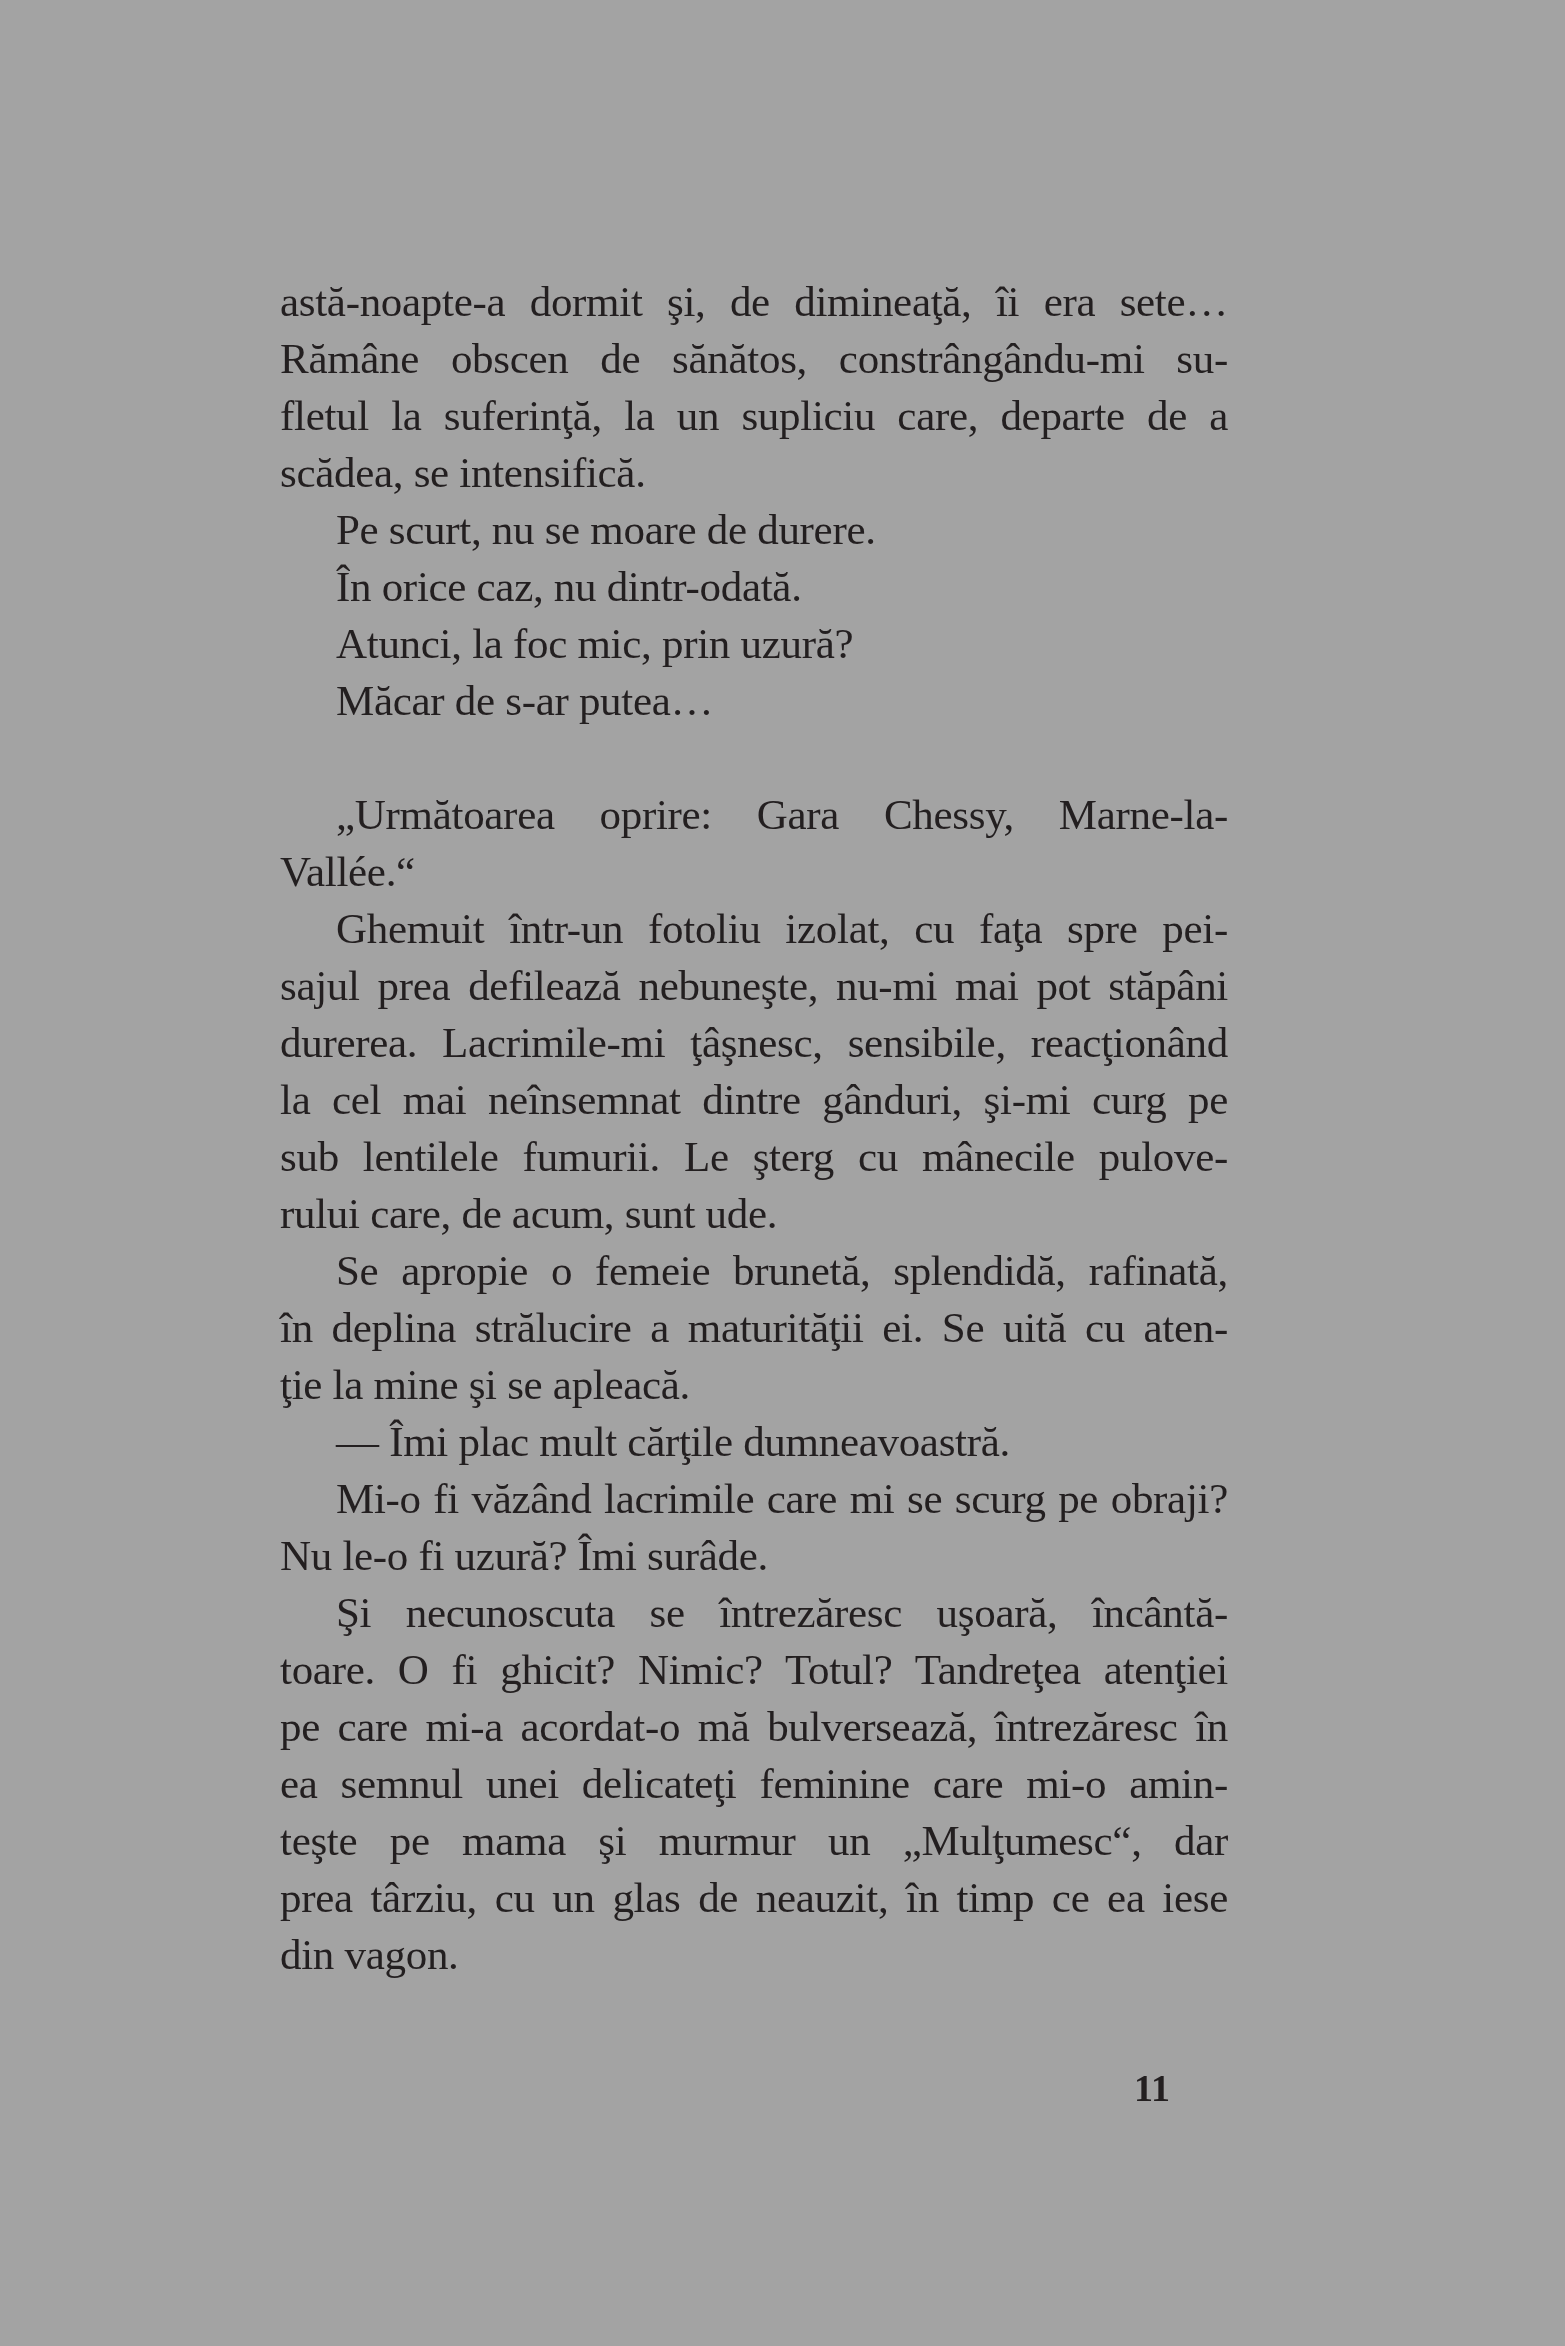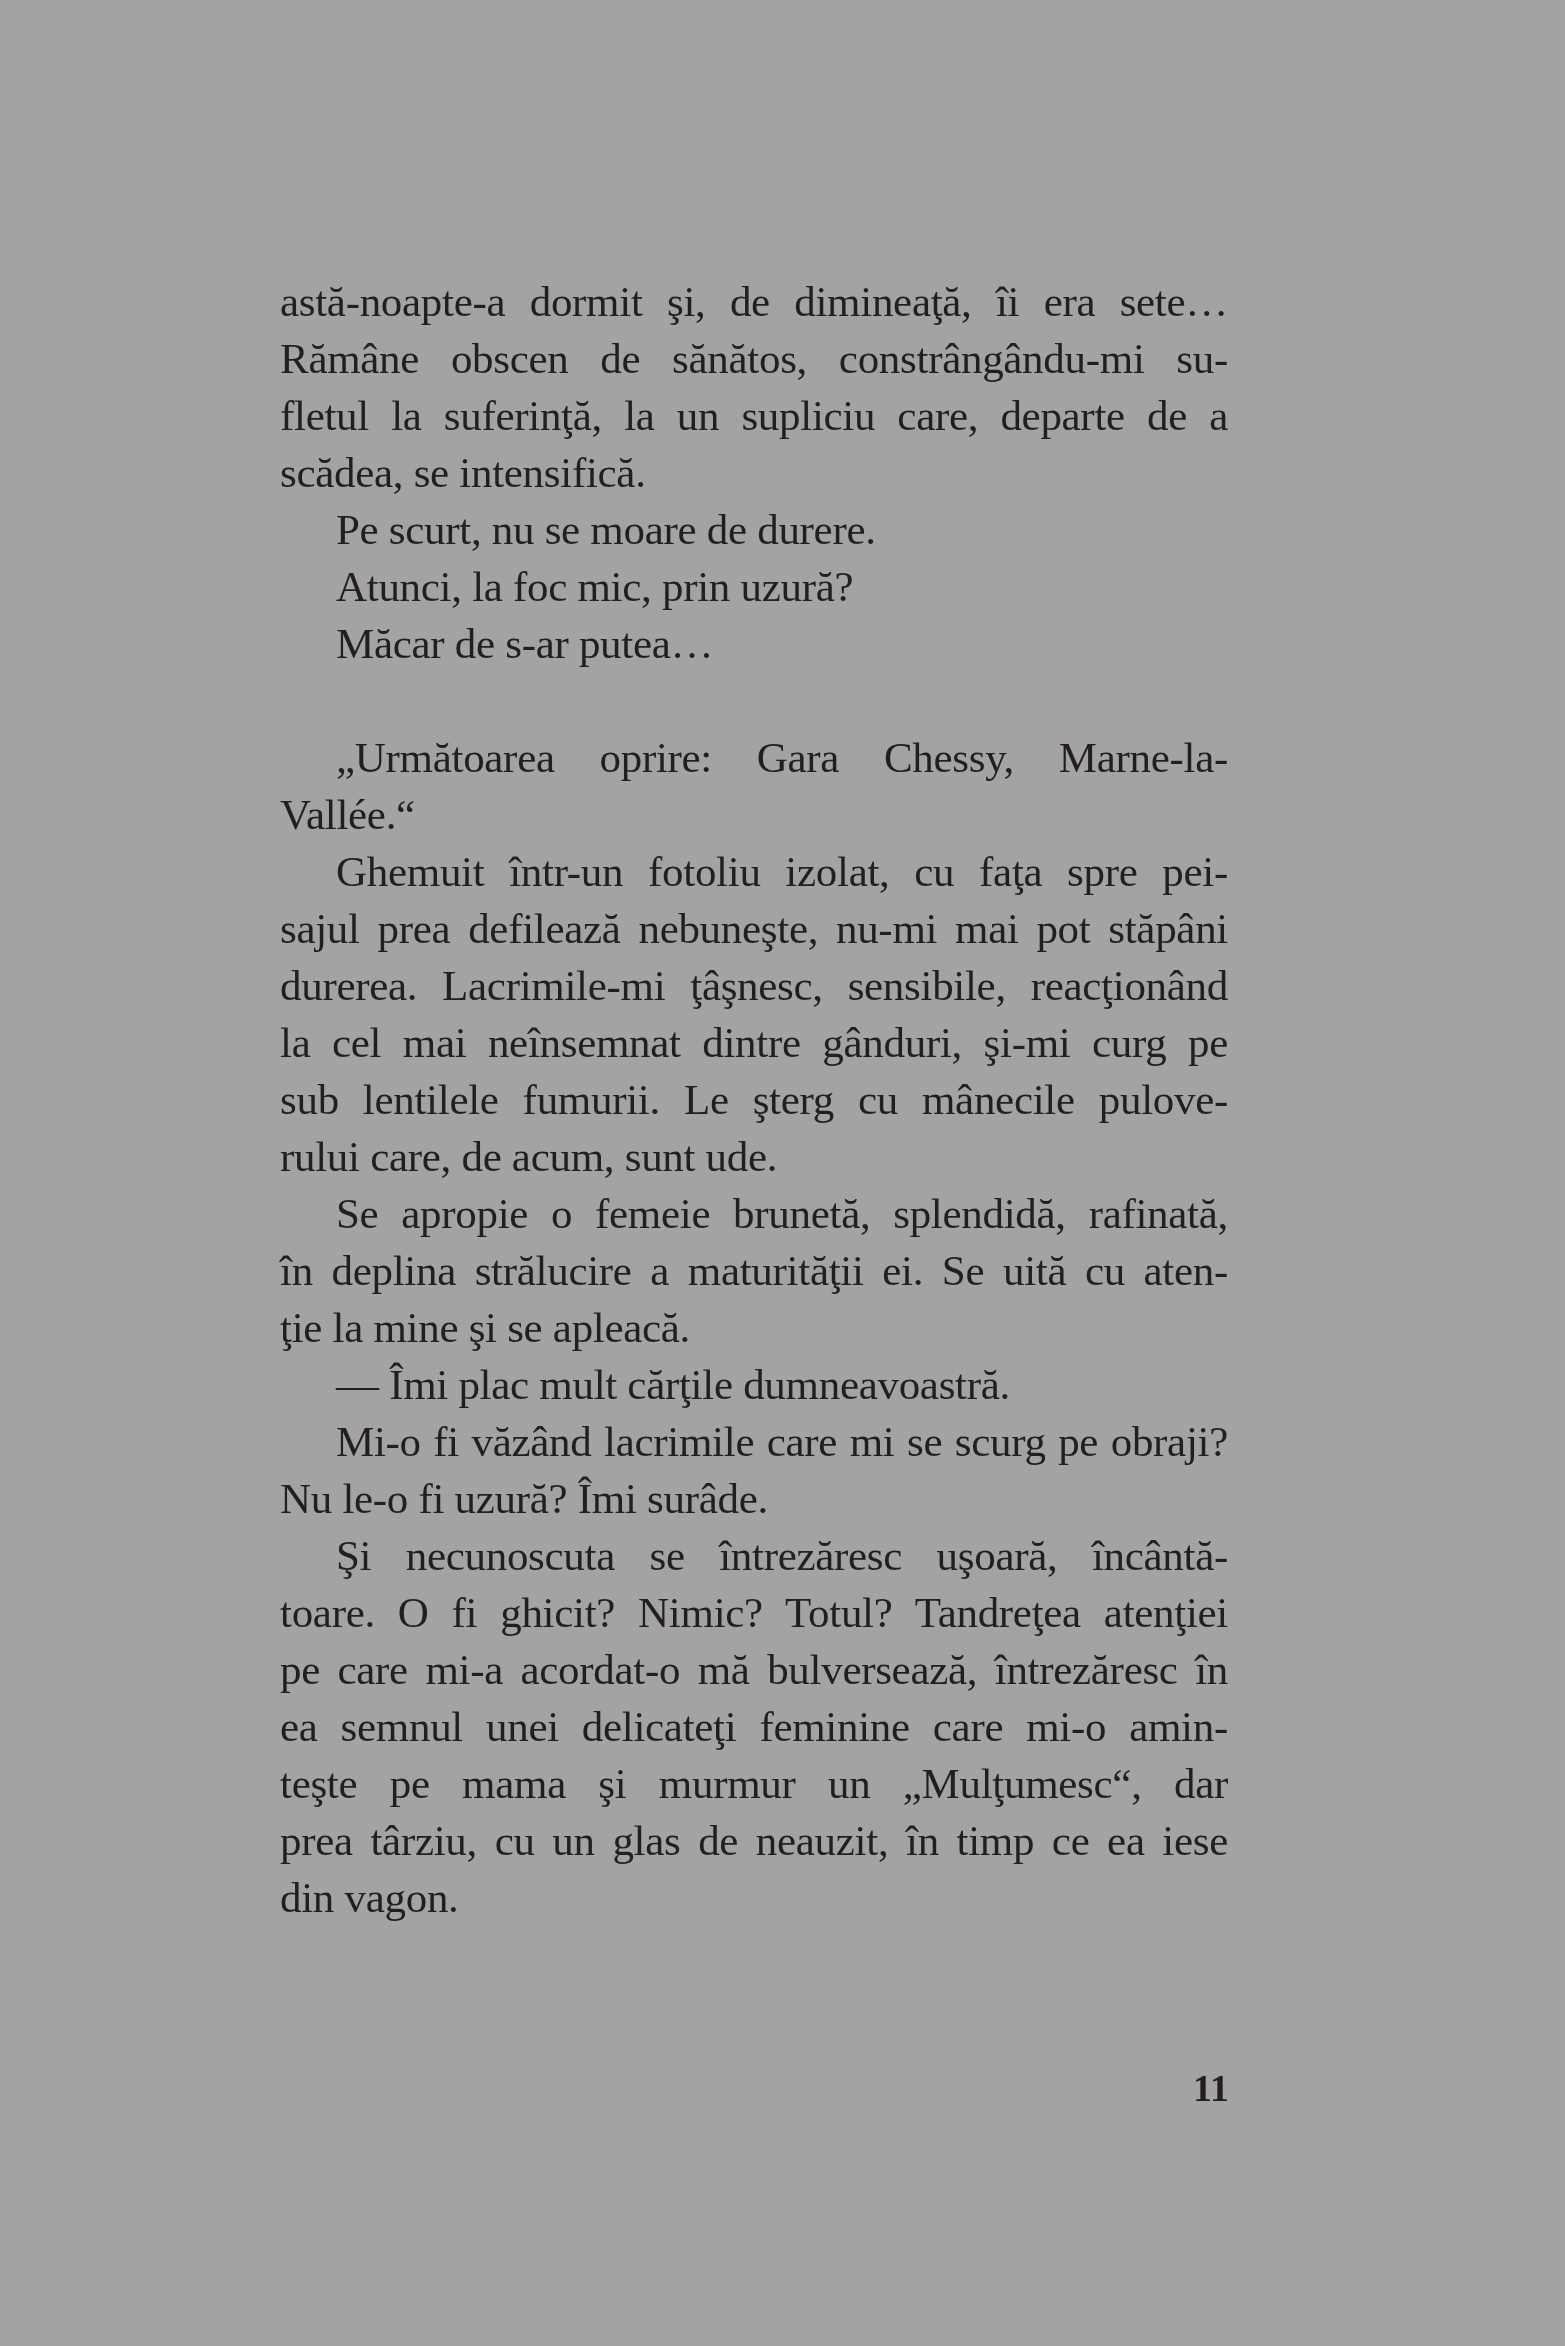--- a/index.html
+++ b/index.html
@@ -48,37 +48,37 @@
     padding-left: 56px;
   }
   .line.blank {
     height: 57px;
   }
   .page-number {
     position: absolute;
     top: 2065px;
     left: 1134px;
     width: 95px;
-    text-align: right;
     font-size: 38px;
     line-height: 47px;
     font-weight: bold;
     color: #231f20;
   }
 </style>
 </head>
 <body>
 
 <div class="page">
   <div class="text-block">
     <span class="line">astă-noapte-a dormit şi, de dimineaţă, îi era sete…</span>
     <span class="line">Rămâne obscen de sănătos, constrângându-mi su-</span>
     <span class="line">fletul la suferinţă, la un supliciu care, departe de a</span>
     <span class="line last">scădea, se intensifică.</span>
     <span class="line indent last">Pe scurt, nu se moare de durere.</span>
+    <span class="line indent last">În orice caz, nu dintr-odată.</span>
     <span class="line indent last">Atunci, la foc mic, prin uzură?</span>
     <span class="line indent last">Măcar de s-ar putea…</span>
     <span class="line blank last"></span>
     <span class="line indent">„Următoarea oprire: Gara Chessy, Marne-la-</span>
     <span class="line last">Vallée.“</span>
     <span class="line indent">Ghemuit într-un fotoliu izolat, cu faţa spre pei-</span>
     <span class="line">sajul prea defilează nebuneşte, nu-mi mai pot stăpâni</span>
     <span class="line">durerea. Lacrimile-mi ţâşnesc, sensibile, reacţionând</span>
     <span class="line">la cel mai neînsemnat dintre gânduri, şi-mi curg pe</span>
     <span class="line">sub lentilele fumurii. Le şterg cu mânecile pulove-</span>

